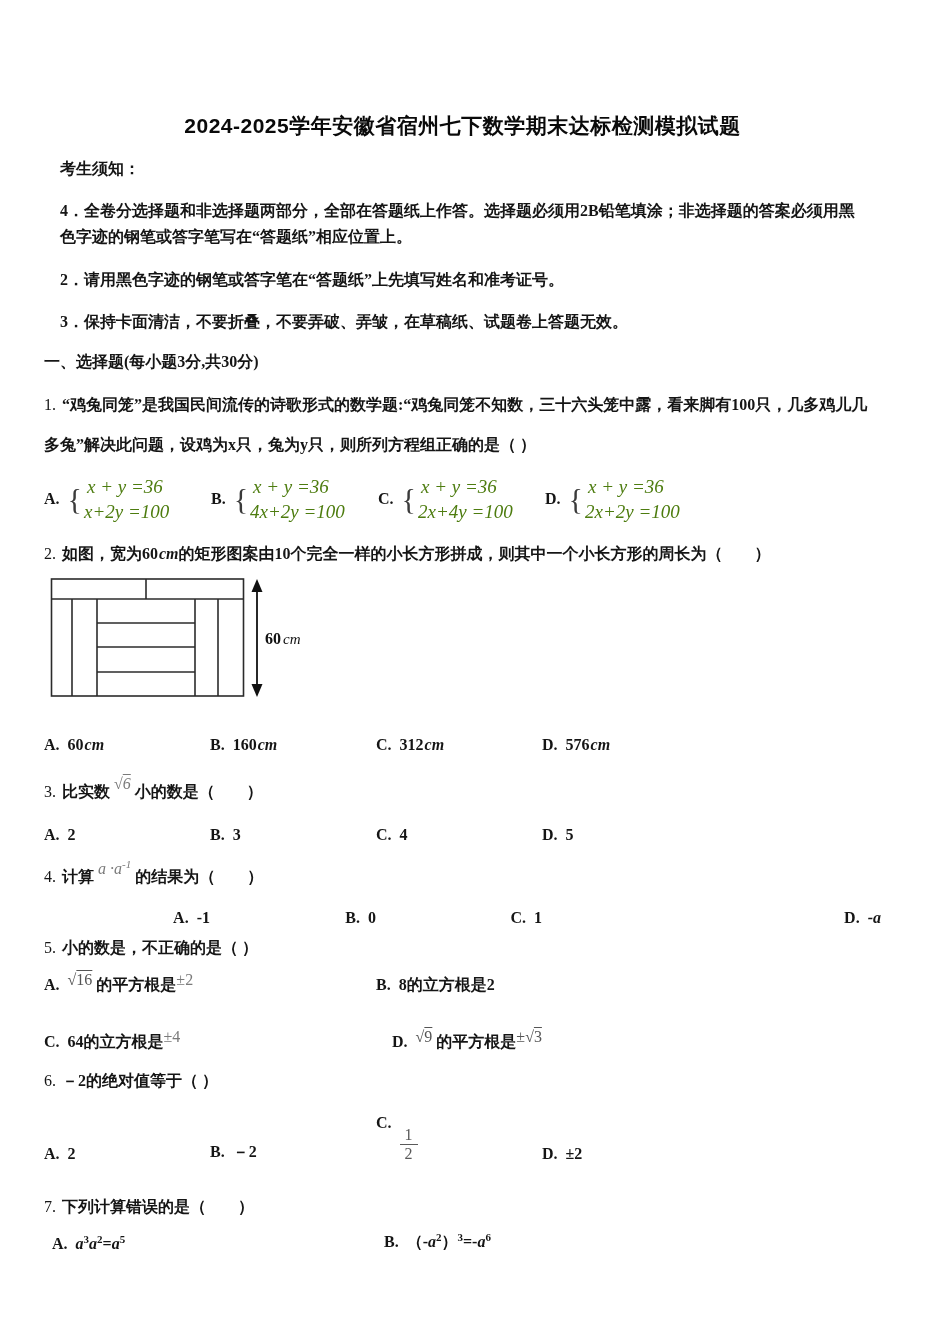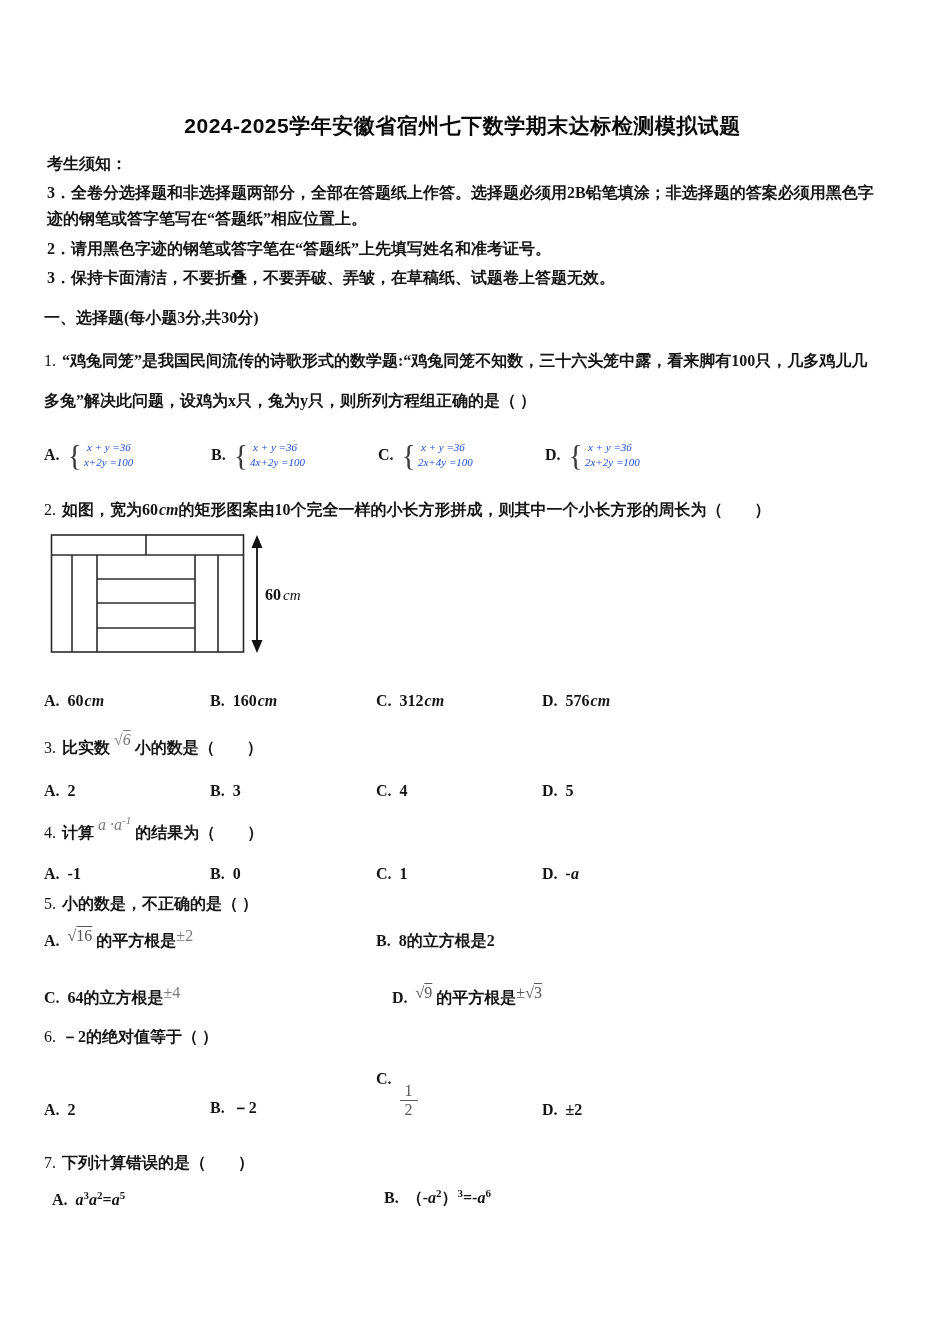--- a/index.html
+++ b/index.html
@@ -13,32 +13,32 @@
     font-size:16px;color:#151515;
     overflow:hidden;
   }
   .title{
     margin:0;text-align:center;
     font-size:21px;font-weight:700;letter-spacing:.5px;
     font-family:"Liberation Sans","DejaVu Sans",sans-serif;
     color:#0a0a0a;
   }
   .notice{margin-top:11px;line-height:1.64;font-weight:600;}
-  .notice p{margin:3px;}
+  .notice p{margin:16px;}
   .section-head{margin:17px 0 0;font-weight:700;}
   .qtext{margin:0;font-weight:600;}
   .qnum{font-weight:400;margin-right:6px;}
   
   .q1-text{margin-top:12px;line-height:2.5;}
   .sys-row{display:flex;align-items:center;margin-top:4px;height:60px;}
   .sys-opt{display:flex;align-items:center;width:167px;}
   .sys-opt:last-child{width:auto;}
   .opt-label{font-weight:700;margin-right:8px;white-space:nowrap;}
   .brace{font-size:30px;font-weight:400;color:#3a3a3a;margin-right:2px;line-height:1;}
-  .sys-lines{display:inline-flex;flex-direction:column;font-style:italic;color:#1d4ed8;font-size:11px;line-height:1.35;font-weight:400;}
+  .sys-lines{display:inline-flex;flex-direction:column;font-style:italic;color:#4d7c0f;font-size:19px;line-height:1.35;font-weight:400;}
   .sys-l1{padding-left:3px;}
   
   .fig-wrap{margin:12px 0 0 6px;}
   .fig-svg text{font-family:"Liberation Serif","DejaVu Serif",serif;fill:#111;}
   
   .optgrid4{display:grid;grid-template-columns:166px 166px 166px 1fr;font-weight:600;align-items:end;}
   .optgrid2{display:grid;grid-template-columns:332px 1fr;font-weight:600;align-items:end;}
   .opt{white-space:nowrap;}
   .unit{font-style:italic;font-weight:600;margin-left:1px;}
   
@@ -52,39 +52,39 @@
   .fnum{border-bottom:1.3px solid #5a5a5a;padding:0 5px 1px;}
   .fden{padding-top:1px;}
   .it{font-style:italic;}
   .bold{font-weight:700;}
   
   .mt-q2{margin-top:15px;}
   .mt-q2opts{margin-top:27px;}
   .mt-q3{margin-top:20px;line-height:2.2;}
   .mt-q3opts{margin-top:17px;}
   .mt-q4{margin-top:15px;line-height:2.2;}
-  .mt-q4opts{margin-top:14px;}
+  .mt-q4opts{margin-top:14px;text-align:right;}
   .mt-q5{margin-top:11px;}
   .mt-q5r1{margin-top:16px;}
   .mt-q5r2{margin-top:36px;gap:16px;}
   .mt-q6{margin-top:18px;}
   .mt-q6opts{margin-top:22px;}
   .mt-q7{margin-top:34px;}
   .mt-q7opts{margin-top:13px;margin-left:8px;}
 </style>
 </head>
 <body>
 
 <div class="page">
 
   <h1 class="title">2024-2025学年安徽省宿州七下数学期末达标检测模拟试题</h1>
 
   <div class="notice">
     <p>考生须知：</p>
-    <p>3．全卷分选择题和非选择题两部分，全部在答题纸上作答。选择题必须用2B铅笔填涂；非选择题的答案必须用黑色字迹的钢笔或答字笔写在“答题纸”相应位置上。</p>
+    <p>4．全卷分选择题和非选择题两部分，全部在答题纸上作答。选择题必须用2B铅笔填涂；非选择题的答案必须用黑色字迹的钢笔或答字笔写在“答题纸”相应位置上。</p>
     <p>2．请用黑色字迹的钢笔或答字笔在“答题纸”上先填写姓名和准考证号。</p>
     <p>3．保持卡面清洁，不要折叠，不要弄破、弄皱，在草稿纸、试题卷上答题无效。</p>
   </div>
 
   <p class="section-head">一、选择题(每小题3分,共30分)</p>
 
   <div>
     <p class="qtext q1-text"><span class="qnum">1.</span><span>“鸡兔同笼”是我国民间流传的诗歌形式的数学题:“鸡兔同笼不知数，三十六头笼中露，看来脚有100只，几多鸡儿几多兔”解决此问题，设鸡为x只，兔为y只，则所列方程组正确的是（ ）</span></p>
     <div class="sys-row">
       <div class="sys-opt">

